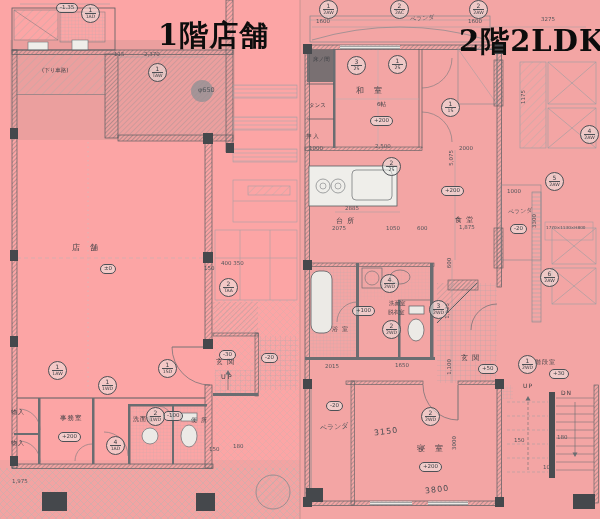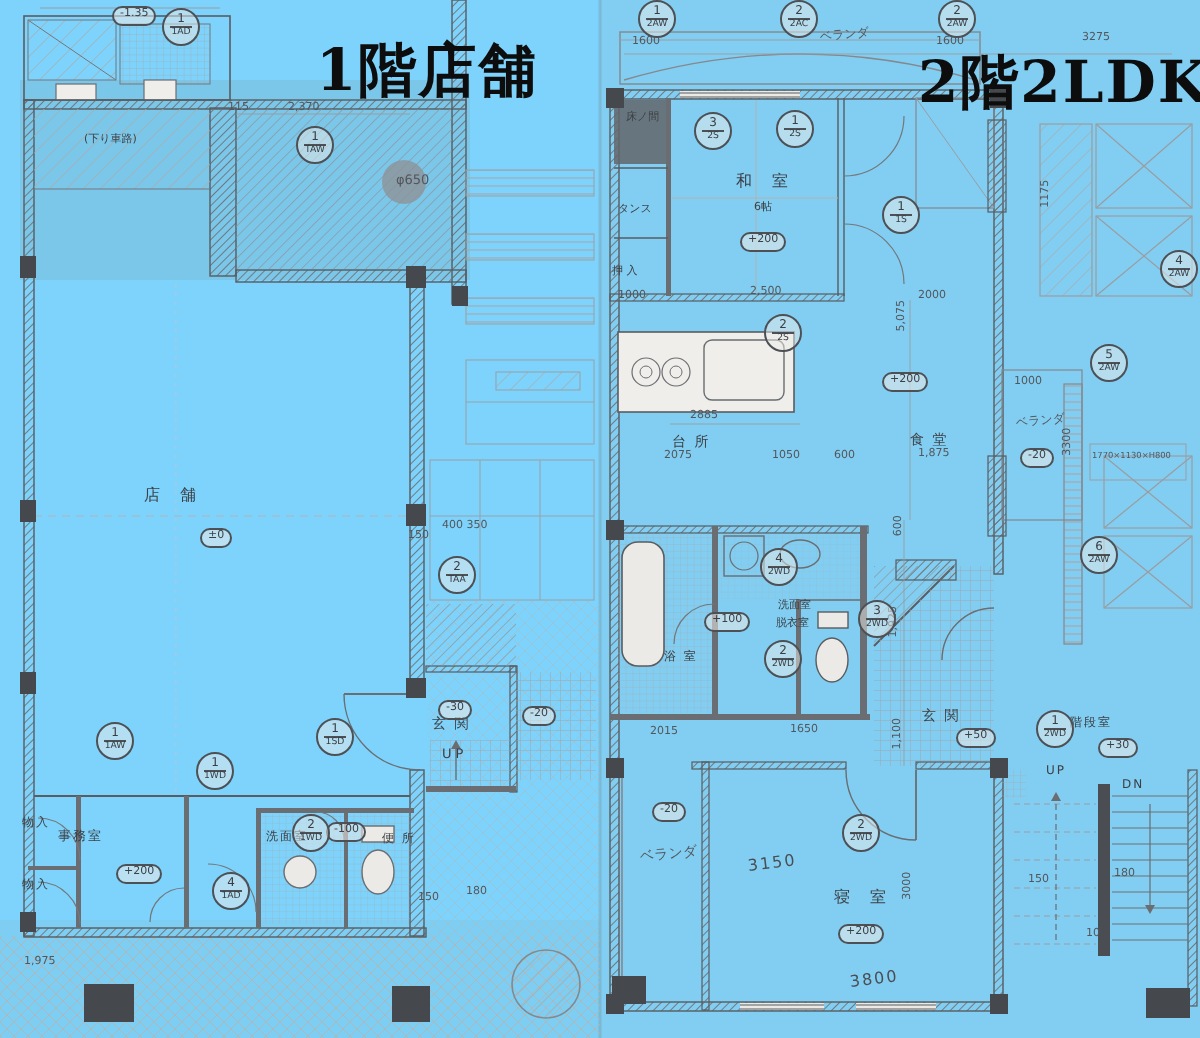--- a/index.html
+++ b/index.html
@@ -1,16 +1,16 @@
 <!DOCTYPE html>
 <html><head>
 <meta charset="utf-8">
 <style>
   html,body{margin:0;padding:0;background:#cfcecb;}
-  .page{position:relative;width:600px;height:519px;background:#7dd3fc;overflow:hidden;
+  .page{position:relative;width:600px;height:519px;background:#fca5a5;overflow:hidden;
         font-family:"DejaVu Sans",sans-serif;color:#3a3d42;}
   .plan-svg{position:absolute;left:0;top:0;}
   .lb{position:absolute;white-space:pre;line-height:1.05;color:#3c3f44;}
   .title{font-family:"DejaVu Serif",serif;font-weight:bold;font-size:29px;color:#0d0d0d;
          letter-spacing:1px;white-space:pre;}
   .rm{font-size:7px;letter-spacing:1px;}
   .sm{font-size:5.5px;letter-spacing:0;}
   .dm{font-size:5.5px;color:#53565b;letter-spacing:0;}
   .hw{font-size:8px;color:#4a4d52;transform:rotate(-7deg);letter-spacing:1px;}
   .hws{font-size:6px;color:#55585d;transform:rotate(-5deg);}
@@ -321,21 +321,21 @@
 <div class="lb dm" style="left:144px;top:52px">2,370</div>
 <div class="lb dm f65" style="left:198px;top:87px">φ650</div>
 <div class="lb rm f8" style="left:72px;top:244px">店　舗</div>
 <div class="lvl" style="left:100px;top:264px">±0</div>
 <div class="lb rm" style="left:216px;top:359px">玄 関</div>
 <div class="lvl" style="left:219px;top:350px">-30</div>
 <div class="lvl" style="left:261px;top:353px">-20</div>
 <div class="lb sm f65" style="left:221px;top:374px;letter-spacing:2px">UP</div>
 <div class="lb rm f6" style="left:11px;top:409px">物入</div>
 <div class="lb rm f6" style="left:11px;top:440px">物入</div>
-<div class="lb rm f65" style="left:29px;top:415px">事務室</div>
+<div class="lb rm f65" style="left:60px;top:415px">事務室</div>
 <div class="lvl" style="left:58px;top:432px">+200</div>
 <div class="lb rm f6" style="left:133px;top:416px">洗面室</div>
 <div class="lvl" style="left:163px;top:411px">-100</div>
 <div class="lb rm f6" style="left:191px;top:417px">便 所</div>
 <div class="lb dm" style="left:12px;top:479px">1,975</div>
 <div class="lb dm" style="left:209px;top:447px">150</div>
 <div class="lb dm" style="left:233px;top:444px">180</div>
 <div class="lb dm" style="left:221px;top:261px">400 350</div>
 <div class="lb dm" style="left:204px;top:266px">150</div>
 <div class="lvl" style="left:56px;top:3px">-1.35</div>
@@ -372,21 +372,21 @@
       <span class="rn">1</span>
       <span class="rc">1AD</span>
     </div>
 
 <div class="lb title" style="left:459px;top:26px">2階2LDK</div>
 <div class="lb dm" style="left:316px;top:19px">1600</div>
 <div class="lb hws" style="left:410px;top:15px">ベランダ</div>
 <div class="lb dm" style="left:468px;top:19px">1600</div>
 <div class="lb dm" style="left:541px;top:17px">3275</div>
 <div class="lb rm sm" style="left:313px;top:57px">床ノ間</div>
-<div class="lb rm f8" style="left:368px;top:87px">和　室</div>
+<div class="lb rm f8" style="left:356px;top:87px">和　室</div>
 <div class="lb sm" style="left:377px;top:102px">6帖</div>
 <div class="lvl" style="left:370px;top:116px">+200</div>
 <div class="lb rm sm" style="left:309px;top:103px">タンス</div>
 <div class="lb rm sm" style="left:306px;top:134px">押 入</div>
 <div class="lb dm" style="left:309px;top:146px">1000</div>
 <div class="lb dm" style="left:375px;top:144px">2,500</div>
 <div class="lb dm" style="left:459px;top:146px">2000</div>
 <div class="lb dm" style="left:345px;top:206px">2885</div>
 <div class="lb rm" style="left:336px;top:218px">台 所</div>
 <div class="lb dm" style="left:332px;top:226px">2075</div>

